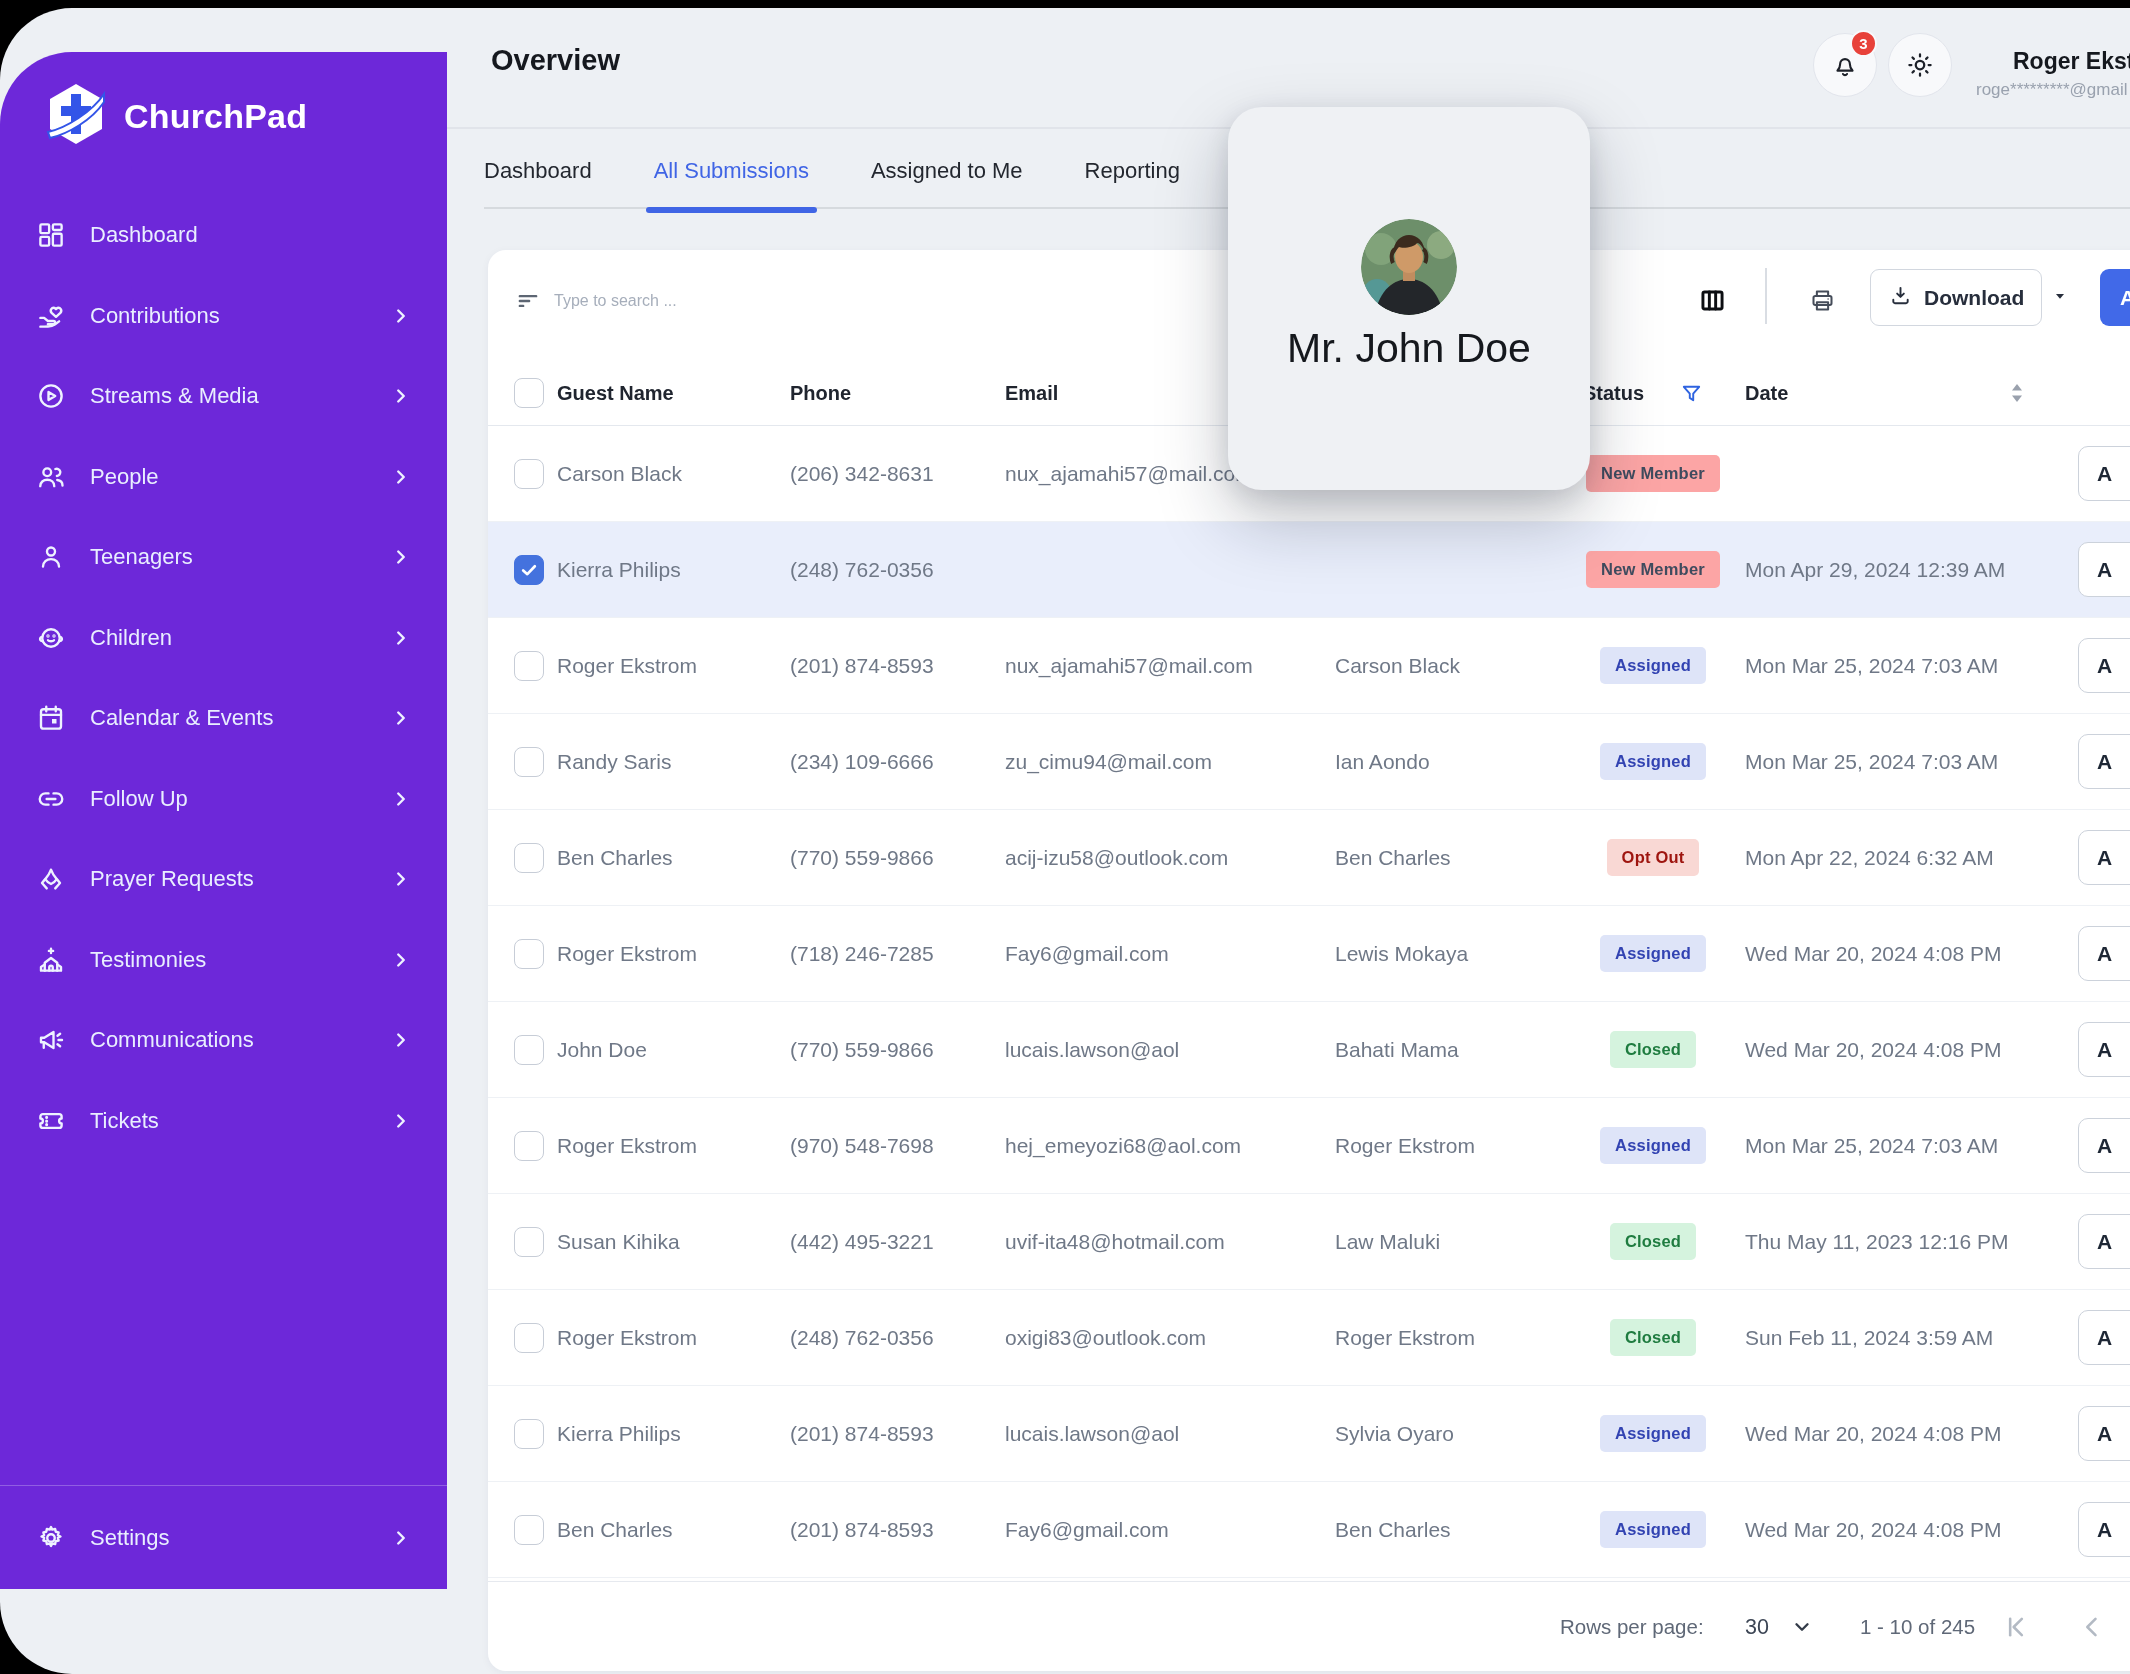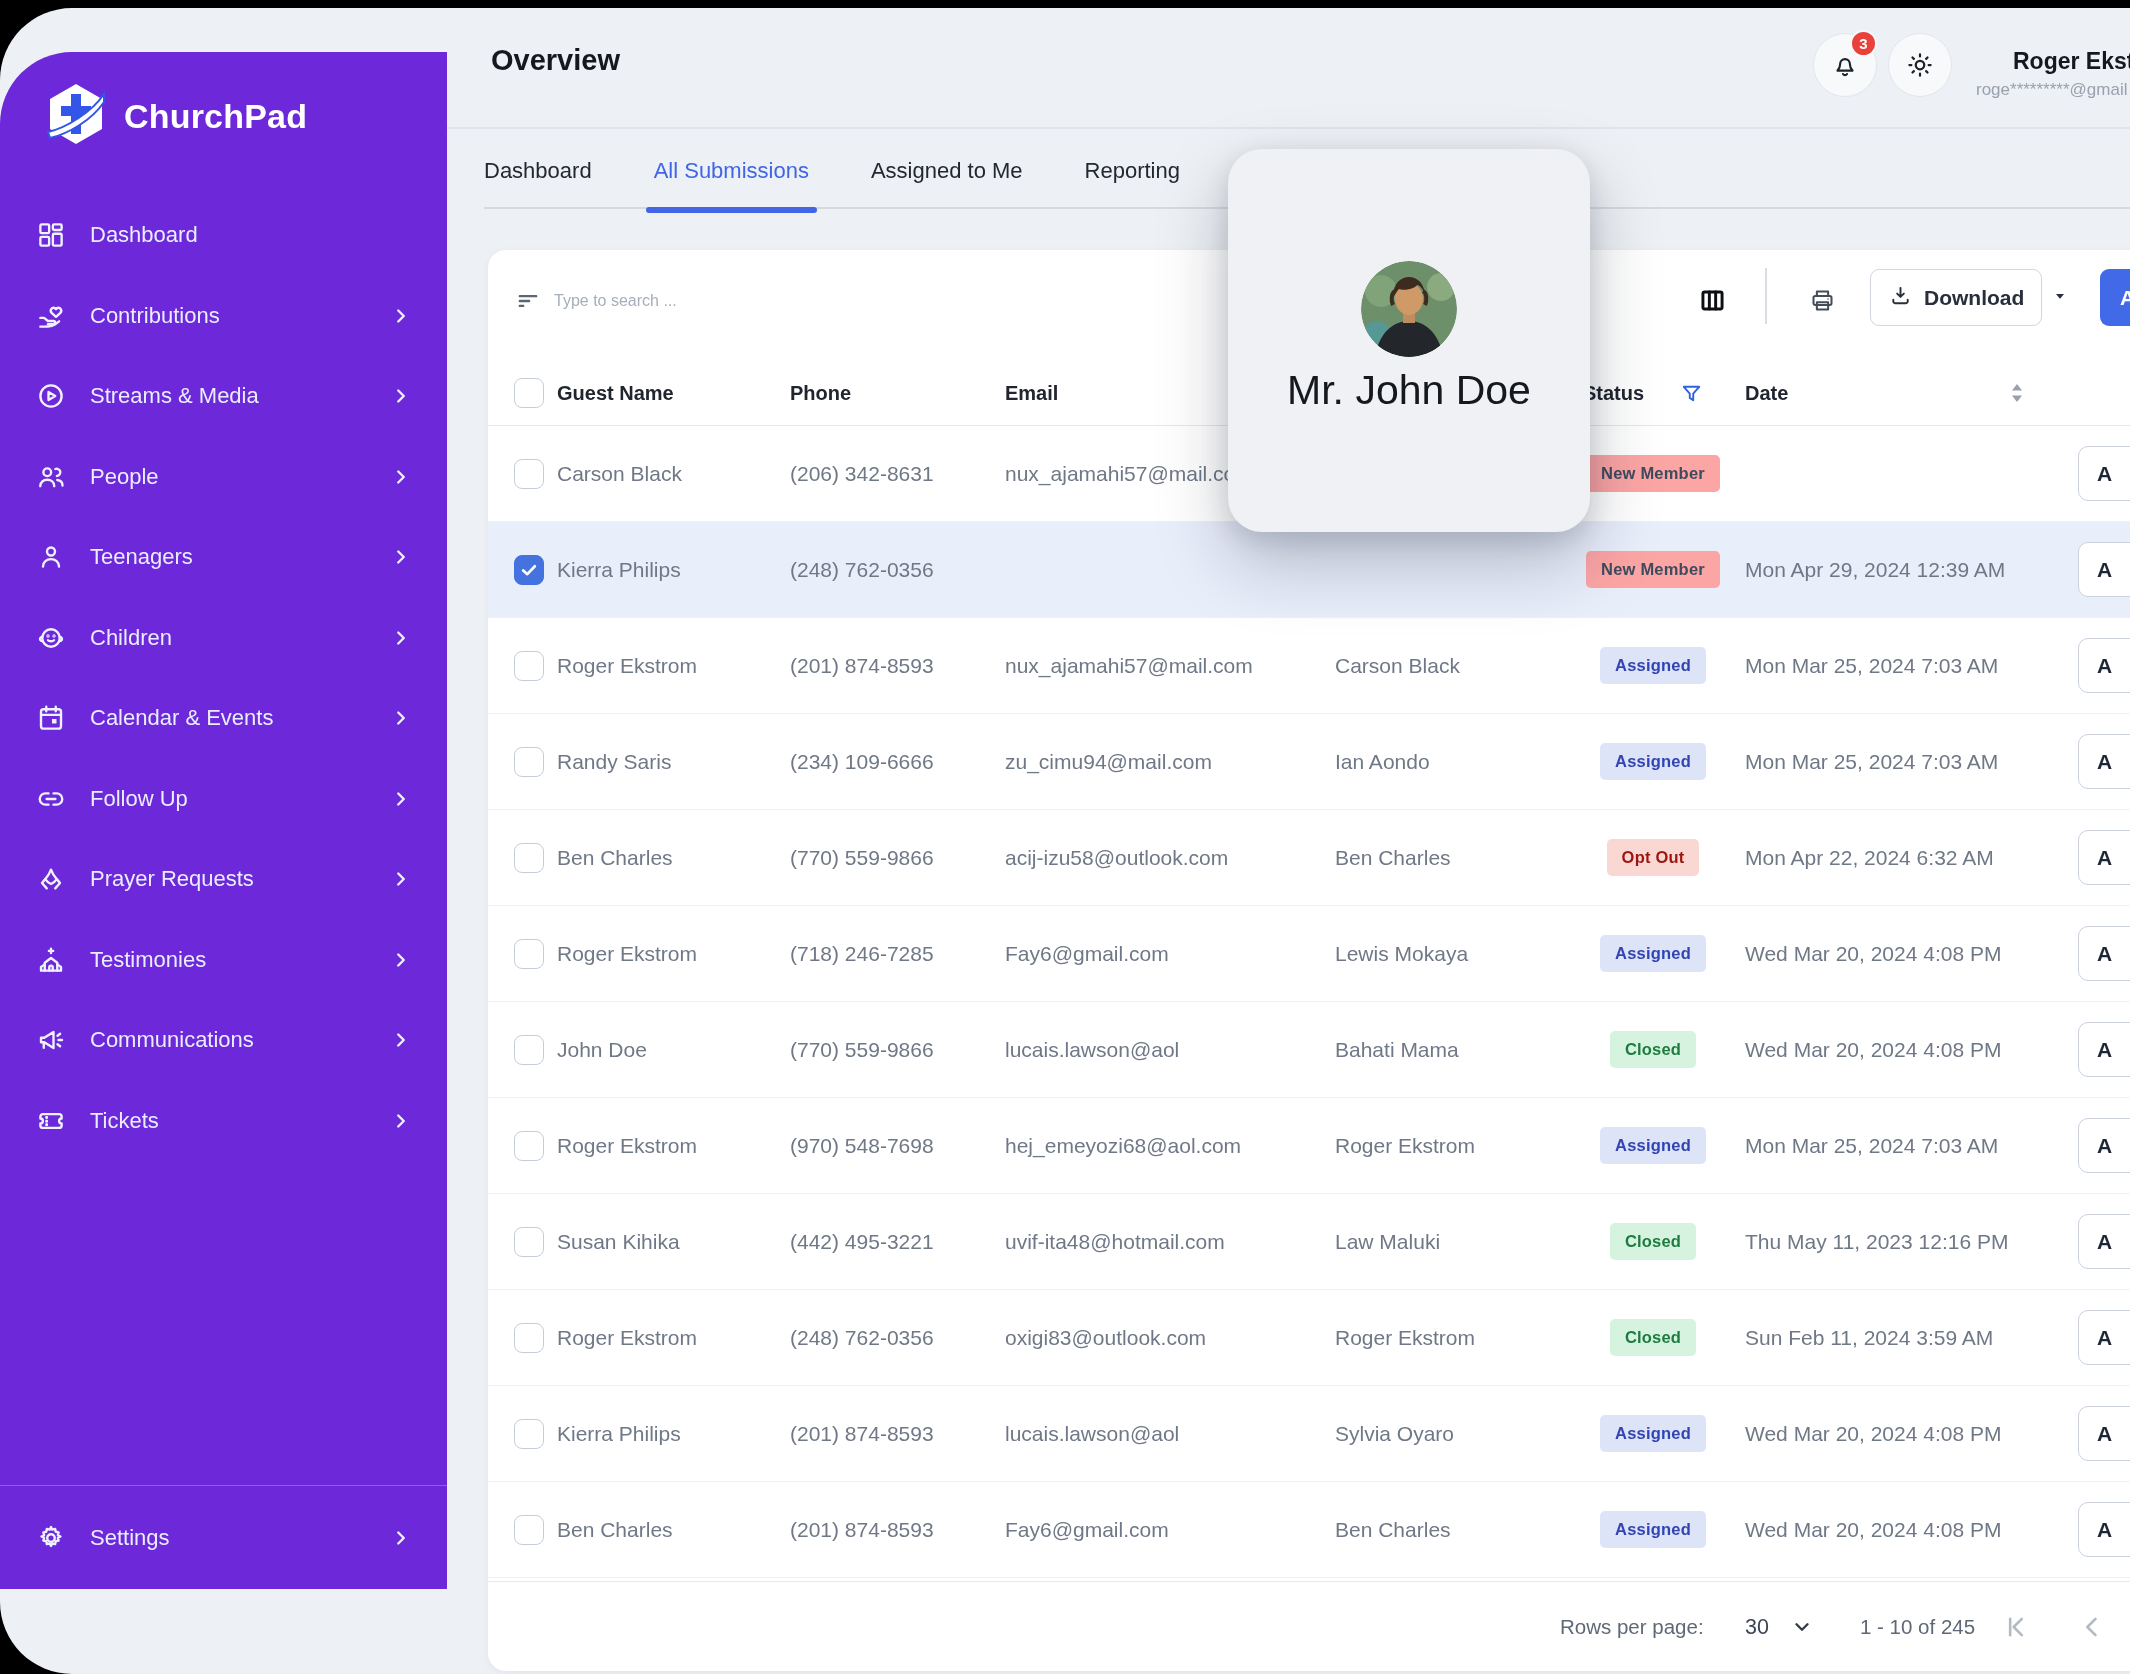--- a/index.html
+++ b/index.html
@@ -79,21 +79,21 @@
   .pager{position:absolute;left:0;top:1331px;width:100%;height:90px;border-top:1.6px solid #e6e9ef;box-sizing:border-box;}
   .pg{position:absolute;top:0;height:90px;display:flex;align-items:center;white-space:nowrap;}
   .pg-label{left:1072px;font-size:20.5px;color:#5f6877;}
   .pg-value{left:1257px;font-size:21.5px;color:#3c4554;}
   .pg-caret{left:1303px;color:#343c49;cursor:pointer;}
   .pg-range{left:1372px;font-size:20.5px;color:#5f6877;}
   .pg-first{left:1514px;color:#b3bac4;cursor:pointer;}
   .pg-prev{left:1590px;color:#b3bac4;cursor:pointer;}
   
   .popup{position:absolute;left:1228px;top:99px;width:362px;height:383px;border-radius:34px;background:#eff1f4;
-    box-shadow:0 30px 70px rgba(15,23,42,.25), 0 8px 24px rgba(15,23,42,.12);z-index:30;margin-top:42px;}
+    box-shadow:0 30px 70px rgba(15,23,42,.25), 0 8px 24px rgba(15,23,42,.12);z-index:30;}
   .popup .avatar{position:absolute;left:133px;top:112px;width:96px;height:96px;border-radius:50%;overflow:hidden;}
   .popup .pname{position:absolute;left:0;top:218px;width:100%;text-align:center;font-size:41px;color:#15181d;font-weight:500;}
 </style>
 </head>
 <body>
 
 <div class="page">
 
   <div class="sidebar">
     <div class="logo">

